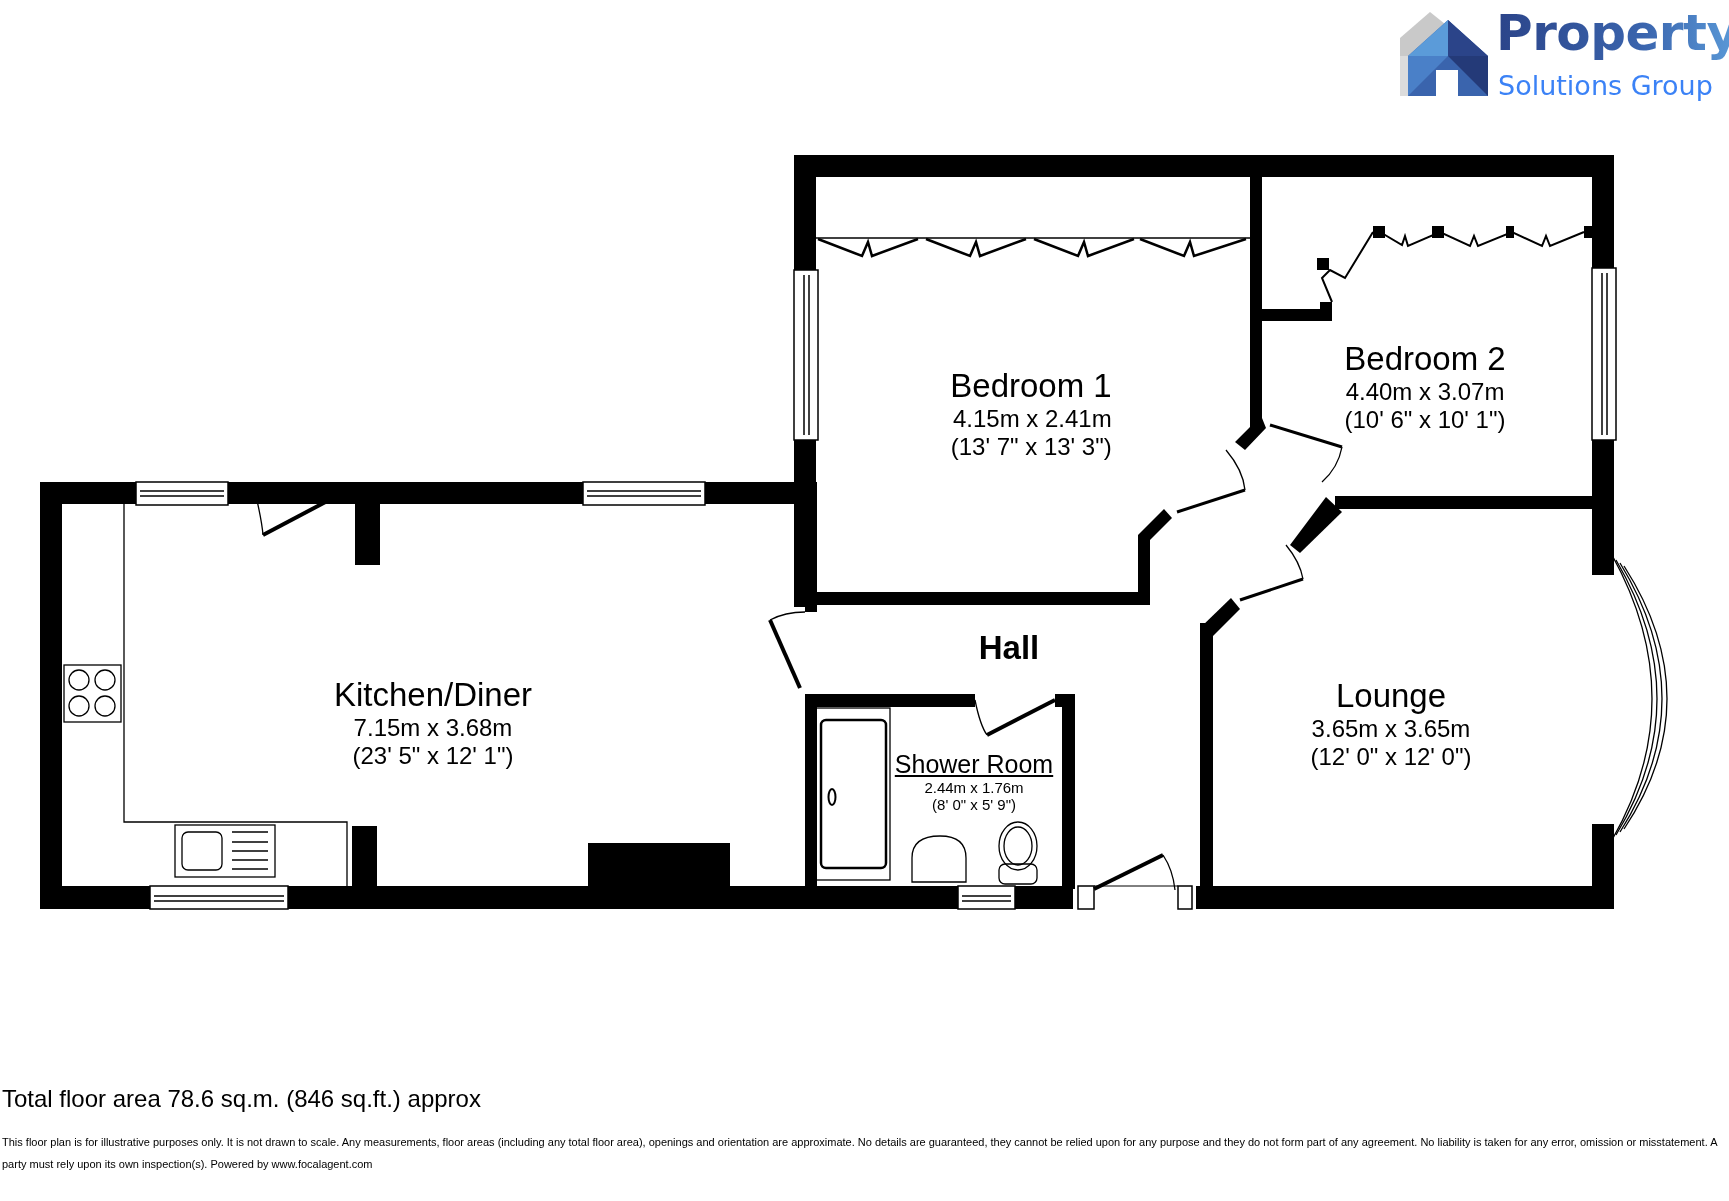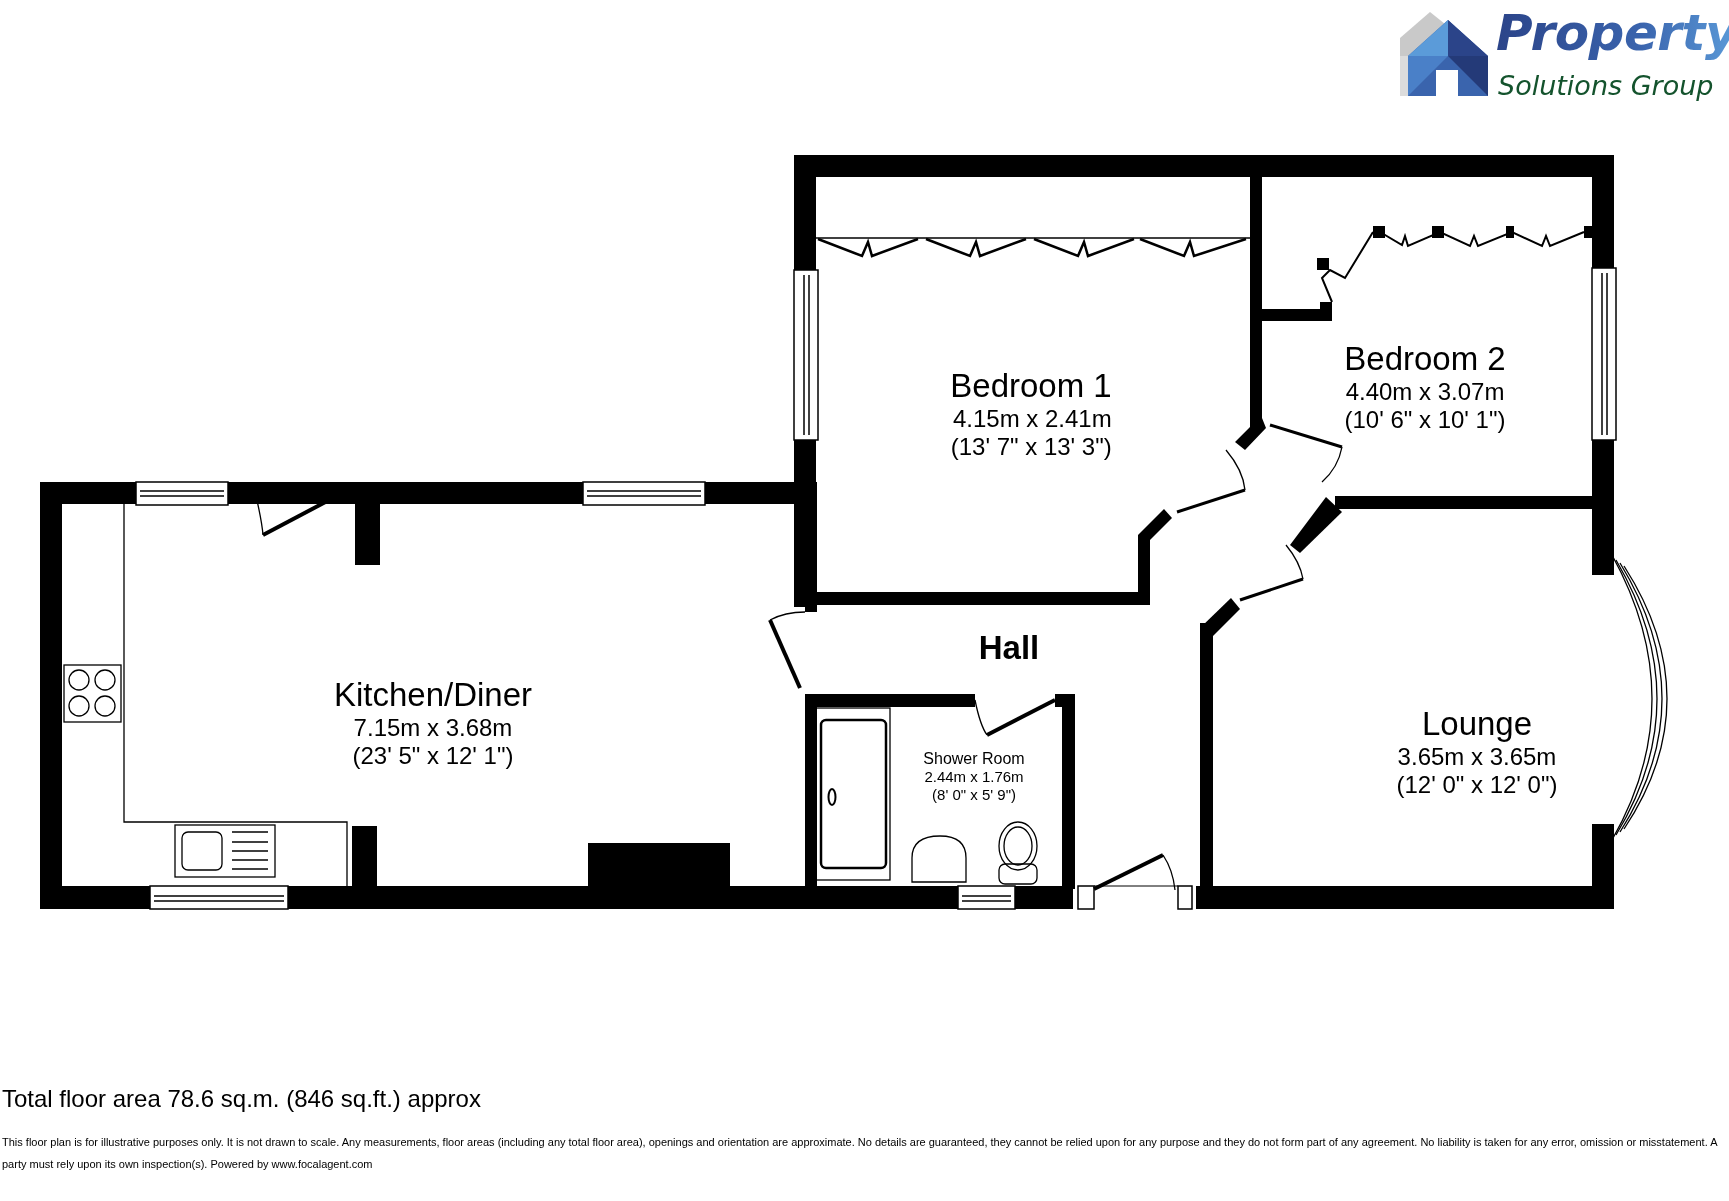--- a/index.html
+++ b/index.html
@@ -1,29 +1,29 @@
 <!DOCTYPE html>
 <html><head>
 <meta charset="utf-8">
 <style>
   html, body { margin: 0; padding: 0; background: #ffffff; }
   body { width: 1729px; height: 1201px; position: relative; overflow: hidden;
          font-family: "Liberation Sans", sans-serif; color: #000; }
-  .logo { position: absolute; left: 1390px; top: 8px; width: 335px; height: 94px; font-style: italic; }
+  .logo { position: absolute; left: 1390px; top: 8px; width: 335px; height: 94px; }
   .logo-text-1 { position: absolute; left: 106px; top: -4px; font-family: "DejaVu Sans", sans-serif;
                  font-weight: bold; font-size: 50px; color: #2e4a8e; letter-spacing: -0.5px;
                  background: linear-gradient(90deg, #2b4489 0%, #3a64ad 60%, #5b9bd9 100%);
                  -webkit-background-clip: text; background-clip: text; -webkit-text-fill-color: transparent; }
   .logo-text-2 { position: absolute; left: 108px; top: 62px; font-family: "DejaVu Sans", sans-serif;
-                 font-size: 27px; color: #14532d; }
+                 font-size: 27px; color: #3b82f6; }
   .plan { position: absolute; left: 0; top: 0; }
   .room-label { position: absolute; text-align: center; transform: translateX(-50%); white-space: nowrap; line-height: 1.15; }
   .room-name { font-size: 33px; }
   .room-dim { font-size: 24px; }
-  .room-name.small { font-size: 16px; }
+  .room-name.small { font-size: 25px; text-decoration: underline; }
   .room-dim.small { font-size: 15px; text-align: center; }
   .total-area { position: absolute; left: 2px; top: 1085px; font-size: 24px; }
   .disclaimer { position: absolute; left: 2px; top: 1131px; width: 1725px; font-size: 11px; line-height: 22px; }
 </style>
 </head>
 <body>
 
 <div class="logo">
   <svg width="100" height="94" viewBox="0 0 100 94" style="position:absolute;left:0;top:0">
     <polygon points="10,30 40,4 60,20 30,48 10,48" fill="#c9c9c9"></polygon>
@@ -204,20 +204,20 @@
   <div class="room-dim">(23' 5" x 12' 1")</div>
 </div>
 <div class="room-label" style="left:1009px; top:629px;font-weight:bold;">
   <div class="room-name">Hall</div>
 </div>
 <div class="room-label" style="left:974px; top:750px;">
   <div class="room-name small">Shower Room</div>
   <div class="room-dim small">2.44m x 1.76m</div>
   <div class="room-dim small">(8' 0" x 5' 9")</div>
 </div>
-<div class="room-label" style="left:1477px; top:677px;margin-top:28px;">
+<div class="room-label" style="left:1391px; top:677px;">
   <div class="room-name">Lounge</div>
   <div class="room-dim">3.65m x 3.65m</div>
   <div class="room-dim">(12' 0" x 12' 0")</div>
 </div>
 
 <div class="total-area">Total floor area 78.6 sq.m. (846 sq.ft.) approx</div>
 <div class="disclaimer">This floor plan is for illustrative purposes only. It is not drawn to scale. Any measurements, floor areas (including any total floor area), openings and orientation are approximate. No details are guaranteed, they cannot be relied upon for any purpose and they do not form part of any agreement. No liability is taken for any error, omission or misstatement. A party must rely upon its own inspection(s). Powered by www.focalagent.com</div>
 
 </body></html>

